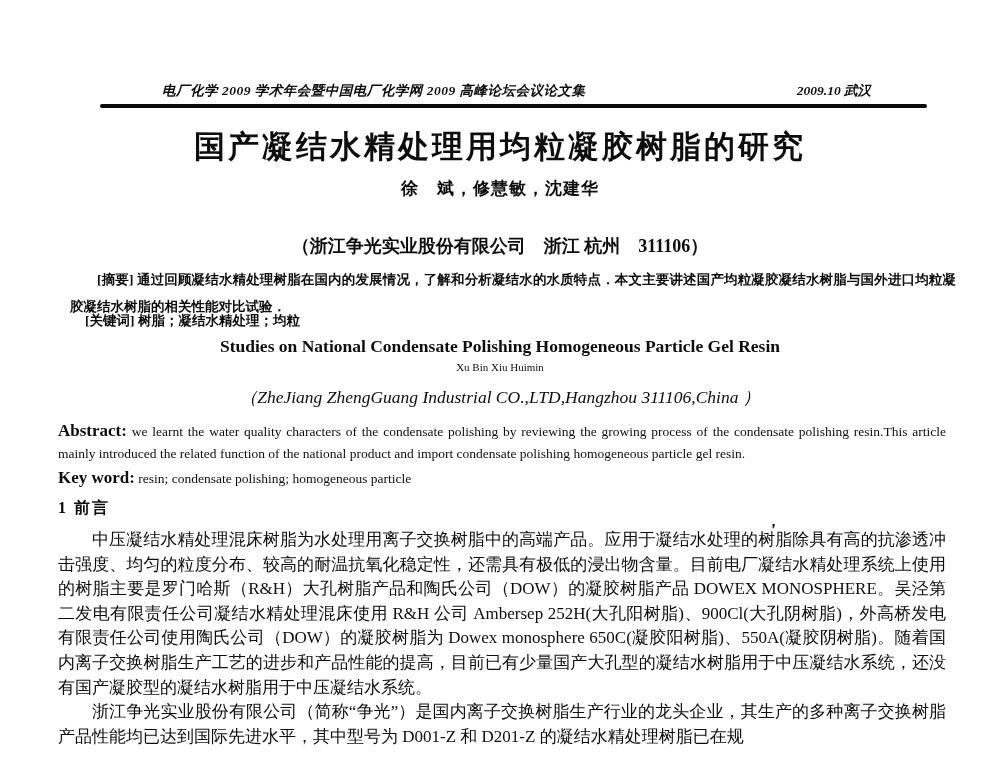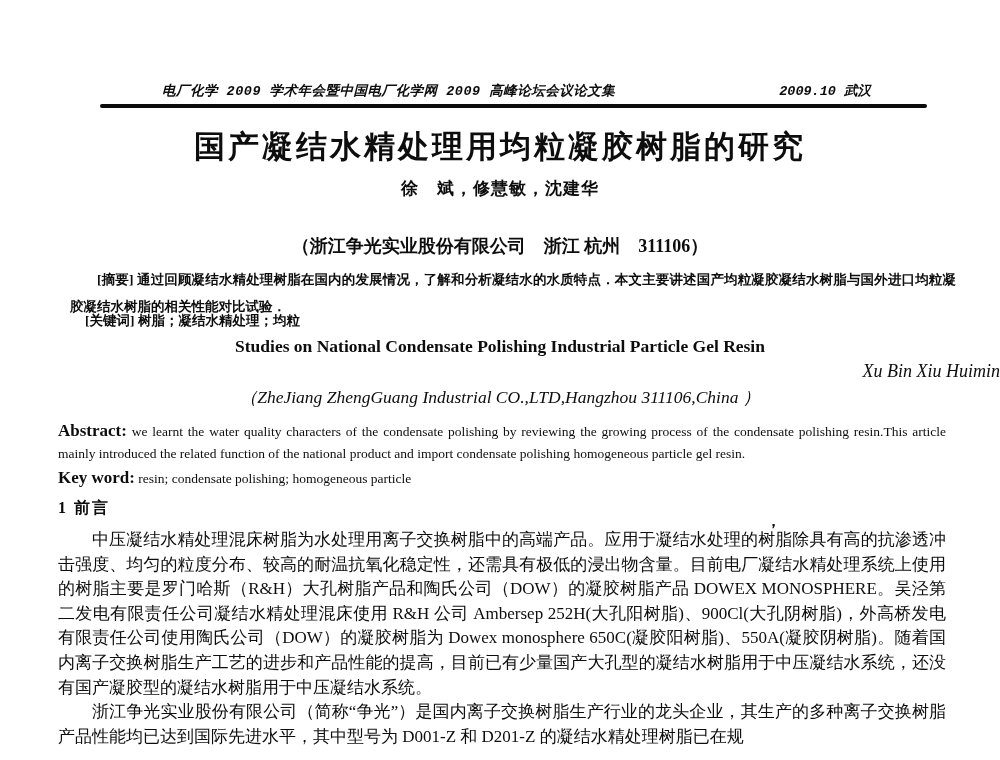--- a/index.html
+++ b/index.html
@@ -10,21 +10,21 @@
     overflow:hidden;
     font-family:"Liberation Serif","DejaVu Serif",serif;
     color:#0d0d0d;
     margin:0 auto;
   }
 
   
   .running-head {
     position:absolute; top:82px; left:100px; width:827px;
     display:flex; justify-content:space-between; align-items:baseline;
-    font-size:13.5px; font-weight:bold;font-family:Liberation Mono, monospace;
+    font-size:13.5px; font-weight:bold;
   }
   .rh-left { padding-left:62px; font-style:italic; letter-spacing:0.5px; }
   .rh-right { padding-right:56px; font-style:italic; }
   .head-rule {
     position:absolute; top:104px; left:100px; width:827px; height:4px;
     background:#0b0b0b; border-radius:2px;
   }
 
   
   .title-cn {
@@ -50,21 +50,21 @@
     font-size:13.5px; font-weight:bold; text-indent:2em; margin:0;
   }
 
   
   .title-en {
     position:absolute; top:336px; left:0; width:100%;
     text-align:center; font-size:17.5px; font-weight:bold; margin:0;
   }
   .authors-en {
     position:absolute; top:361px; left:0; width:100%;
-    text-align:right; font-size:18px;font-style:italic;
+    text-align:center; font-size:11px;
   }
   .affil-en {
     position:absolute; top:385px; left:0; width:100%;
     text-align:center; font-size:17.5px; font-style:italic;
   }
   .abstract-en {
     position:absolute; top:420px; left:58px; width:888px;
     font-size:13.5px; line-height:21.5px; text-align:justify; margin:0;
   }
   .lbl-big { font-weight:bold; font-size:17px; }
@@ -101,21 +101,21 @@
   <div class="head-rule"></div>
 
   <h1 class="title-cn">国产凝结水精处理用均粒凝胶树脂的研究</h1>
   <div class="authors-cn">徐　斌，修慧敏，沈建华</div>
   <div class="affil-cn">（浙江争光实业股份有限公司　浙江 杭州　311106）</div>
 
   <p class="abstract-cn"><span>[摘要]</span><span> 通过回顾凝结水精处理树脂在国内的发展情况，了解和分析凝结水的水质特点．本文主要讲述国产均粒凝胶凝结水树脂与国外进口均粒凝胶凝结水树脂的相关性能对比试验．</span></p>
 
   <p class="keywords-cn"><span>[关键词]</span><span> 树脂；凝结水精处理；均粒</span></p>
 
-  <h2 class="title-en">Studies on National Condensate Polishing Industrial Particle Gel Resin</h2>
+  <h2 class="title-en">Studies on National Condensate Polishing Homogeneous Particle Gel Resin</h2>
   <div class="authors-en">Xu Bin Xiu Huimin</div>
   <div class="affil-en">（ZheJiang ZhengGuang Industrial CO.,LTD,Hangzhou 311106,China ）</div>
 
   <p class="abstract-en"><span class="lbl-big">Abstract:</span><span> we learnt the water quality characters of the condensate polishing by reviewing the growing process of the condensate polishing resin.This article mainly introduced the related function of the national product and import condensate polishing homogeneous particle gel resin.</span></p>
 
   <p class="keywords-en"><span class="lbl-big">Key word:</span><span> resin; condensate polishing; homogeneous particle</span></p>
 
   <h3 class="sec-heading">1 前言</h3>
   <span class="noise">，</span>
 

